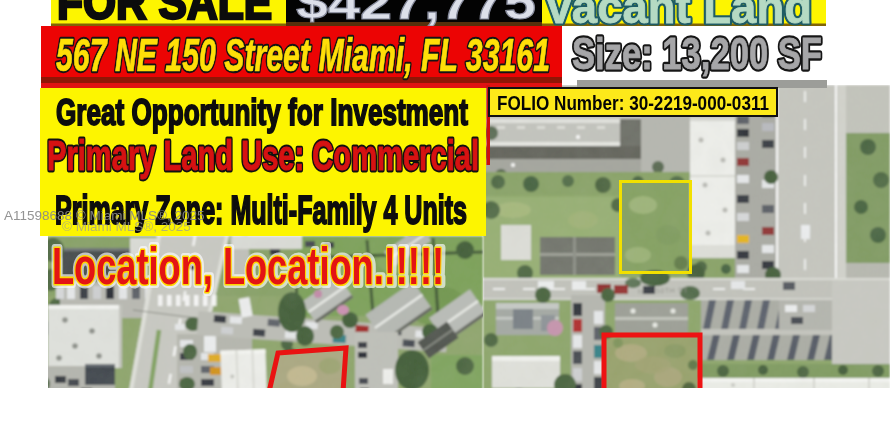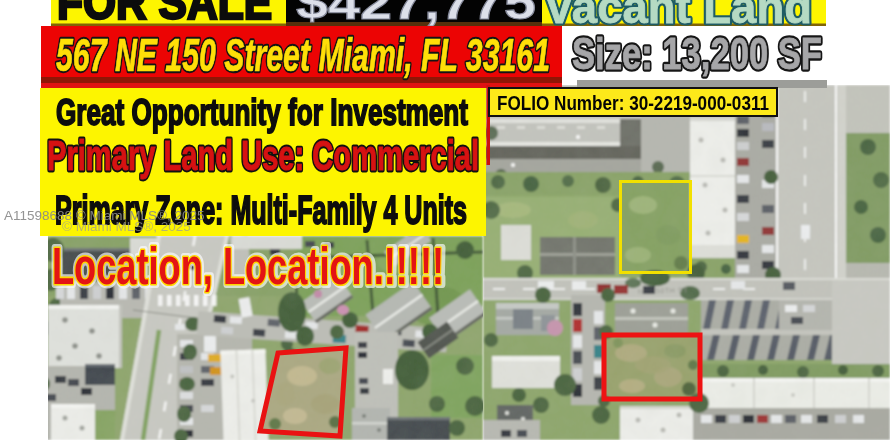--- a/index.html
+++ b/index.html
@@ -1,14 +1,14 @@
 <!DOCTYPE html>
 <html><head><meta charset="utf-8"><style>
 html,body{margin:0;padding:0;background:#fff;}
-#page{position:relative;width:890px;height:440px;overflow:hidden;background:#ffffff;font-family:"Liberation Sans",sans-serif;}
+#page{position:relative;width:890px;height:388px;overflow:hidden;background:#ffffff;font-family:"Liberation Sans",sans-serif;}
 #page svg{position:absolute;top:0;left:0;}
 </style></head>
 <body>
 <div id="page">
 <svg width="890" height="440" viewBox="0 0 890 440" font-family="Liberation Sans">
 <defs>
 <clipPath id="cpR">
           <rect x="0" y="0" width="407" height="355"></rect>
         </clipPath>
 <clipPath id="cpL">

